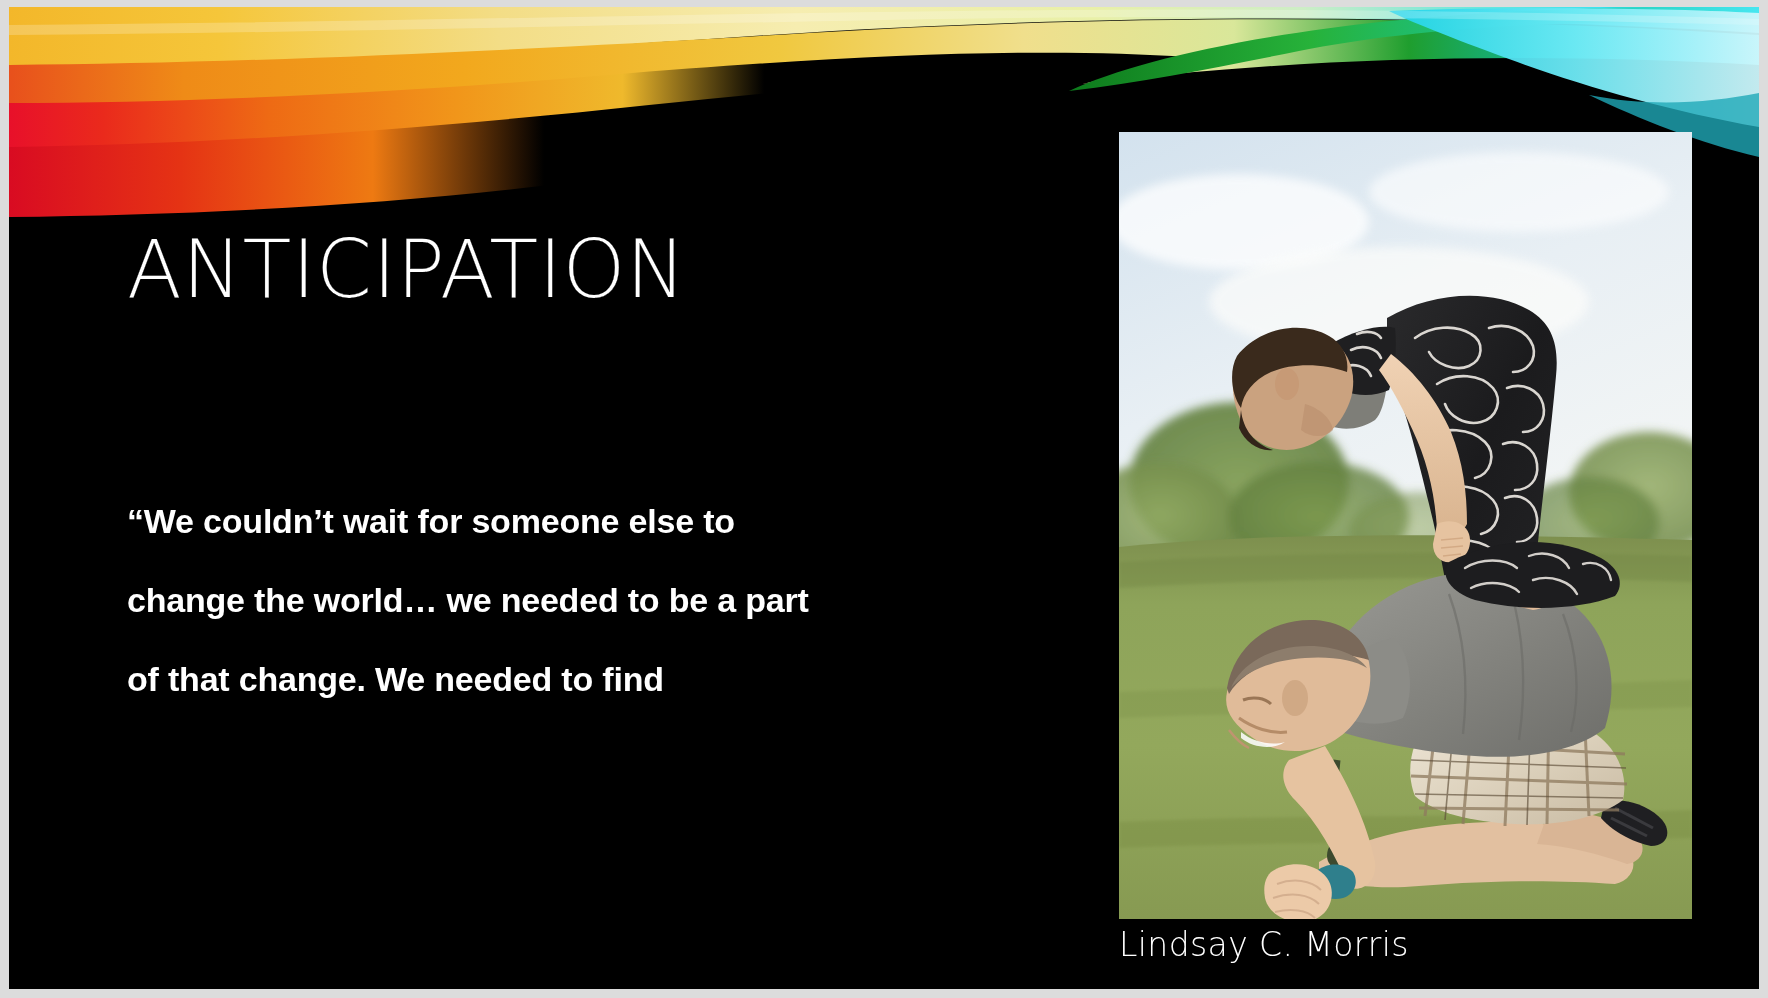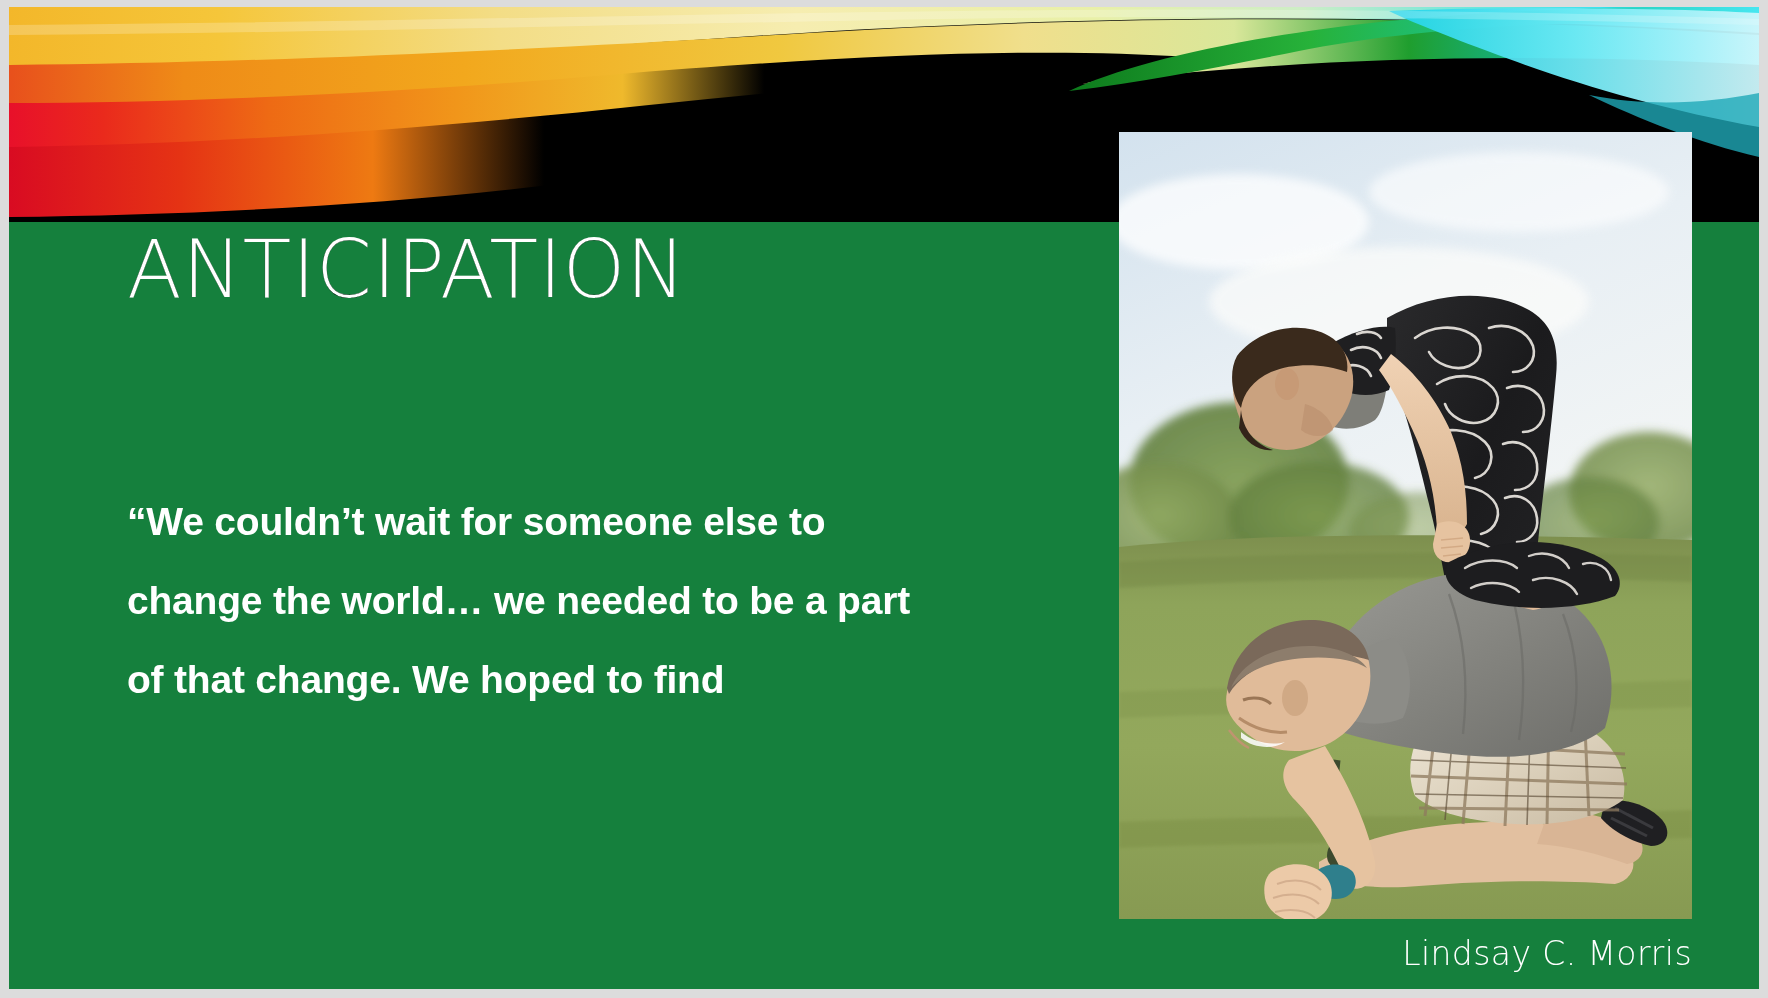--- a/index.html
+++ b/index.html
@@ -21,21 +21,21 @@
     height: 998px;
     background: #dcdcdc;
     box-sizing: border-box;
     padding: 7px 9px 9px 9px;
   }
 
   #slide {
     position: relative;
     width: 100%;
     height: 100%;
-    background: #15803d;
+    background: #000000;
     overflow: hidden;
   }
 
   
   #banner {
     position: absolute;
     left: 0; top: 0;
     width: 100%;
     height: 215px;
     overflow: hidden;
@@ -65,21 +65,21 @@
   #quote-block {
     position: absolute;
     left: 118px;
     top: 475px;
     width: 930px;
   }
   .quote-line {
     color: #ffffff;
     font-family: "Liberation Sans", sans-serif;
     font-weight: bold;
-    font-size: 39px;
+    font-size: 34px;
     line-height: 79px;
     white-space: nowrap;
     letter-spacing: -0.2px;
   }
 
   
   #photo {
     position: absolute;
     left: 1110px;
     top: 125px;
@@ -89,27 +89,26 @@
     background: #cfd9e2;
   }
   #photo svg { display:block; width:100%; height:100%; }
 
   
   #credit {
     position: absolute;
     left: 1110px;
     top: 918px;
     width: 573px;
-    text-align: right;
+    text-align: left;
     color: #ffffff;
     font-family: "DejaVu Sans", sans-serif;
     font-weight: 300;
     font-size: 33px;
     letter-spacing: 0.4px;
-    margin-top: 9px;
   }
 </style>
 </head>
 <body>
 
 <div id="slide-frame">
   <div id="slide">
 
     <div id="banner">
       <svg viewBox="0 0 1750 215" preserveAspectRatio="none" xmlns="http://www.w3.org/2000/svg">
@@ -195,21 +194,21 @@
       </svg>
     </div>
 
     <div id="title-block">
       <div class="title-line">ANTICIPATION</div>
     </div>
 
     <div id="quote-block">
       <div class="quote-line">“We couldn’t wait for someone else to</div>
       <div class="quote-line">change the world… we needed to be a part</div>
-      <div class="quote-line">of that change. We hoped to find</div>
+      <div class="quote-line">of that change. We needed to find</div>
     </div>
 
     <div id="photo">
       <svg viewBox="0 0 573 787" preserveAspectRatio="none" xmlns="http://www.w3.org/2000/svg">
         <defs>
           <linearGradient id="skyG" x1="0" y1="0" x2="0.3" y2="1">
             <stop offset="0" stop-color="#d3e2ee"></stop>
             <stop offset="0.35" stop-color="#e8eff4"></stop>
             <stop offset="0.7" stop-color="#f4f6f5"></stop>
             <stop offset="1" stop-color="#fbfaf6"></stop>

